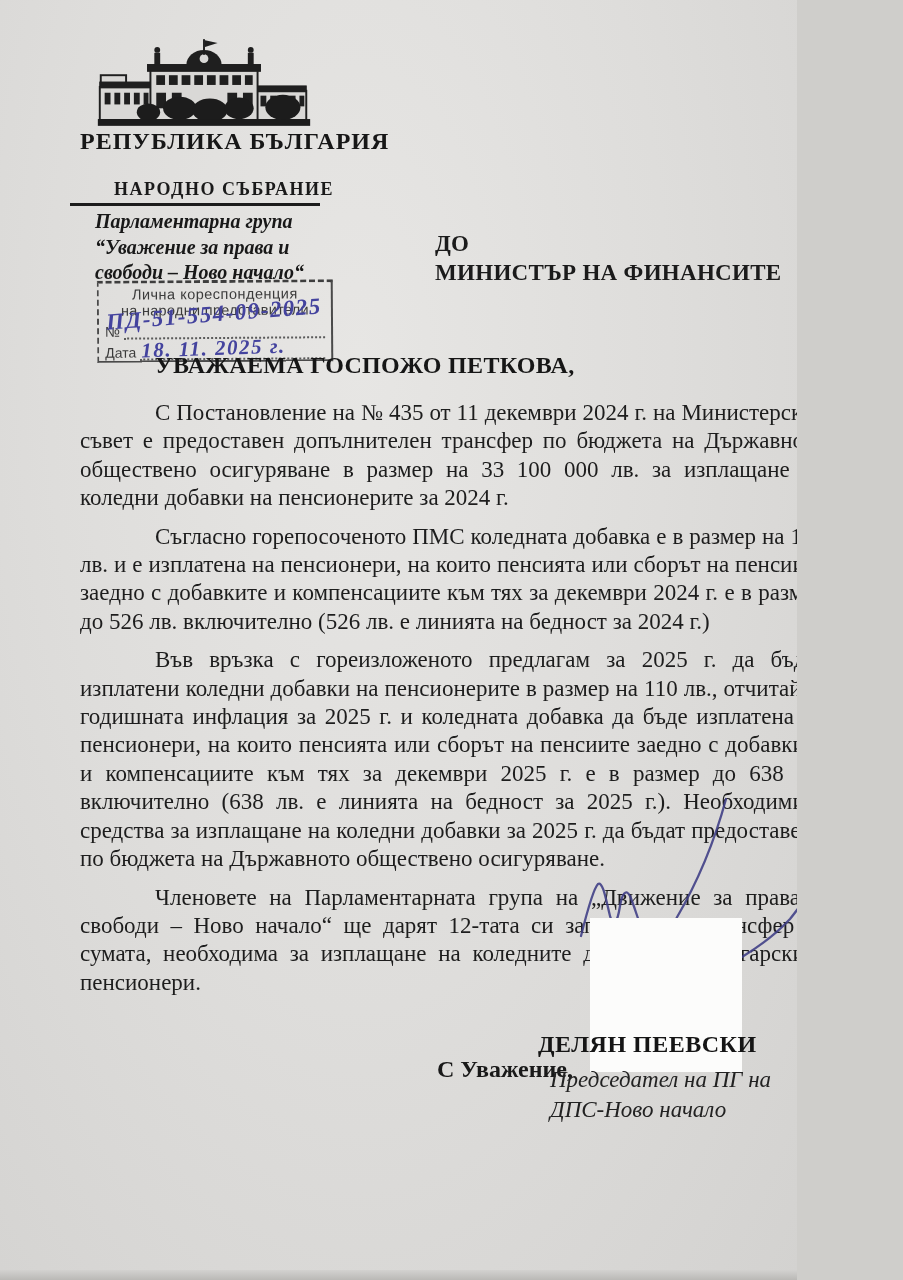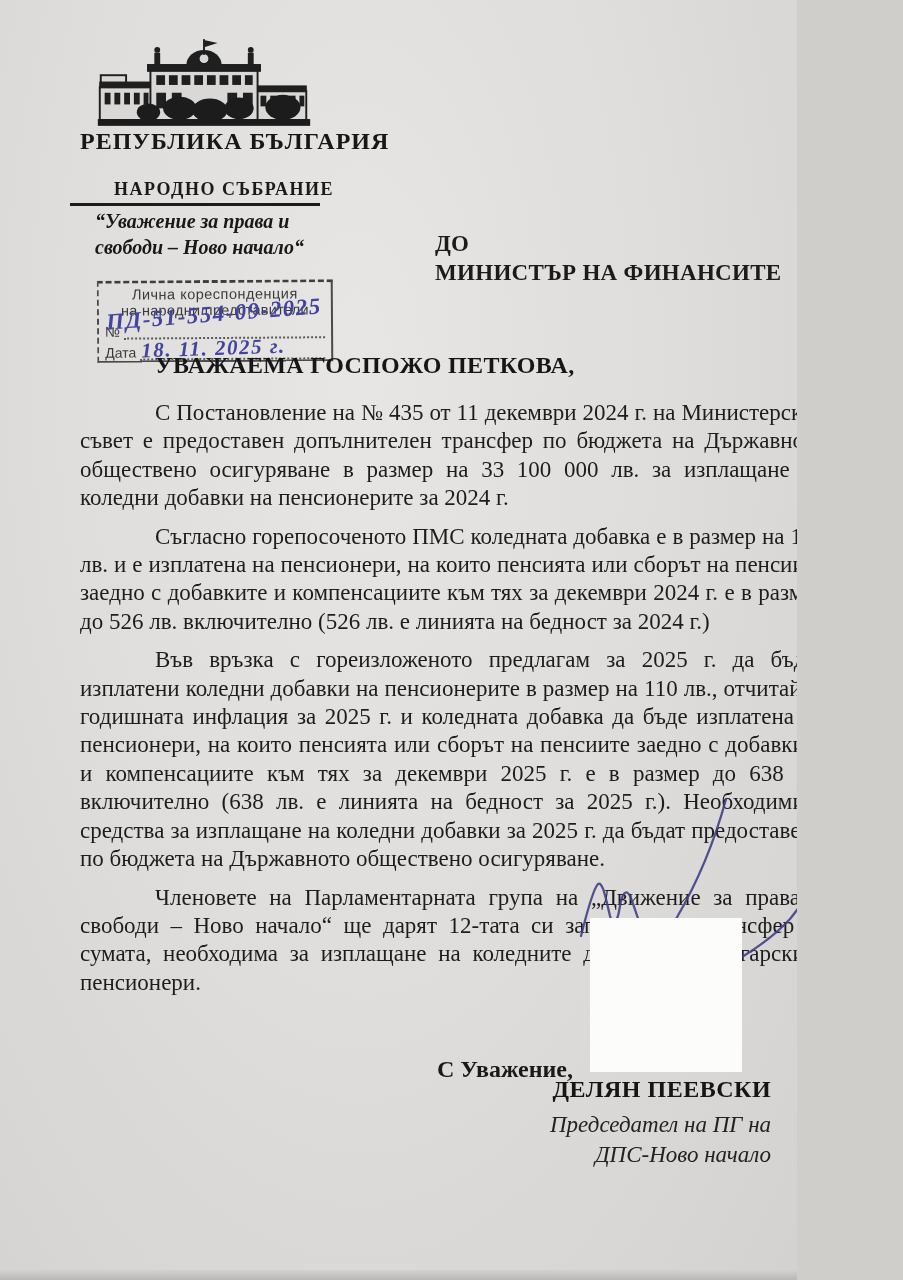--- a/index.html
+++ b/index.html
@@ -67,21 +67,21 @@
   }
   .letter-body p{
     margin:0 0 10px 0;font-size:23px;line-height:28.4px;text-align:justify;
     text-indent:75px;color:#1d1d1d;
   }
 
   
   .regards{position:absolute;left:437px;top:1056px;font-size:24px;font-weight:bold;color:#191919;}
   .sig-strokes{position:absolute;left:0;top:0;width:903px;height:1280px;pointer-events:none;}
   .redact-box{position:absolute;left:590px;top:918px;width:152px;height:154px;background:#fcfcfb;}
-  .signer{position:absolute;left:538px;top:1076px;text-align:right;}
+  .signer{position:absolute;left:538px;top:1031px;}
   .signer-name{font-size:24px;font-weight:bold;letter-spacing:.5px;color:#151515;}
   .signer-title{font-size:23px;font-style:italic;line-height:30px;margin-top:7px;color:#222;margin-left:12px;}
 </style>
 </head>
 <body>
 
 <div class="page">
 
   <svg class="emblem" viewBox="0 0 230 96" aria-hidden="true">
     <g stroke="#1f1f1f" fill="#d9d8d6">
@@ -142,20 +142,21 @@
       <ellipse cx="196" cy="73" rx="18" ry="13"></ellipse>
       <rect x="6" y="85" width="218" height="7"></rect>
     </g>
   </svg>
 
   <div class="republic">РЕПУБЛИКА БЪЛГАРИЯ</div>
   <div class="assembly">НАРОДНО СЪБРАНИЕ</div>
   <div class="lh-divider"></div>
 
   <div class="pg-name">
+    <div>Парламентарна група</div>
     <div>“Уважение за права и</div>
     <div>свободи – Ново начало“</div>
   </div>
 
   <div class="stamp">
     <div class="stamp-t1">Лична кореспонденция</div>
     <div class="stamp-t2">на народни представители</div>
     <div class="stamp-row">
       <span class="lbl">№</span>
       <span class="dots"></span>

